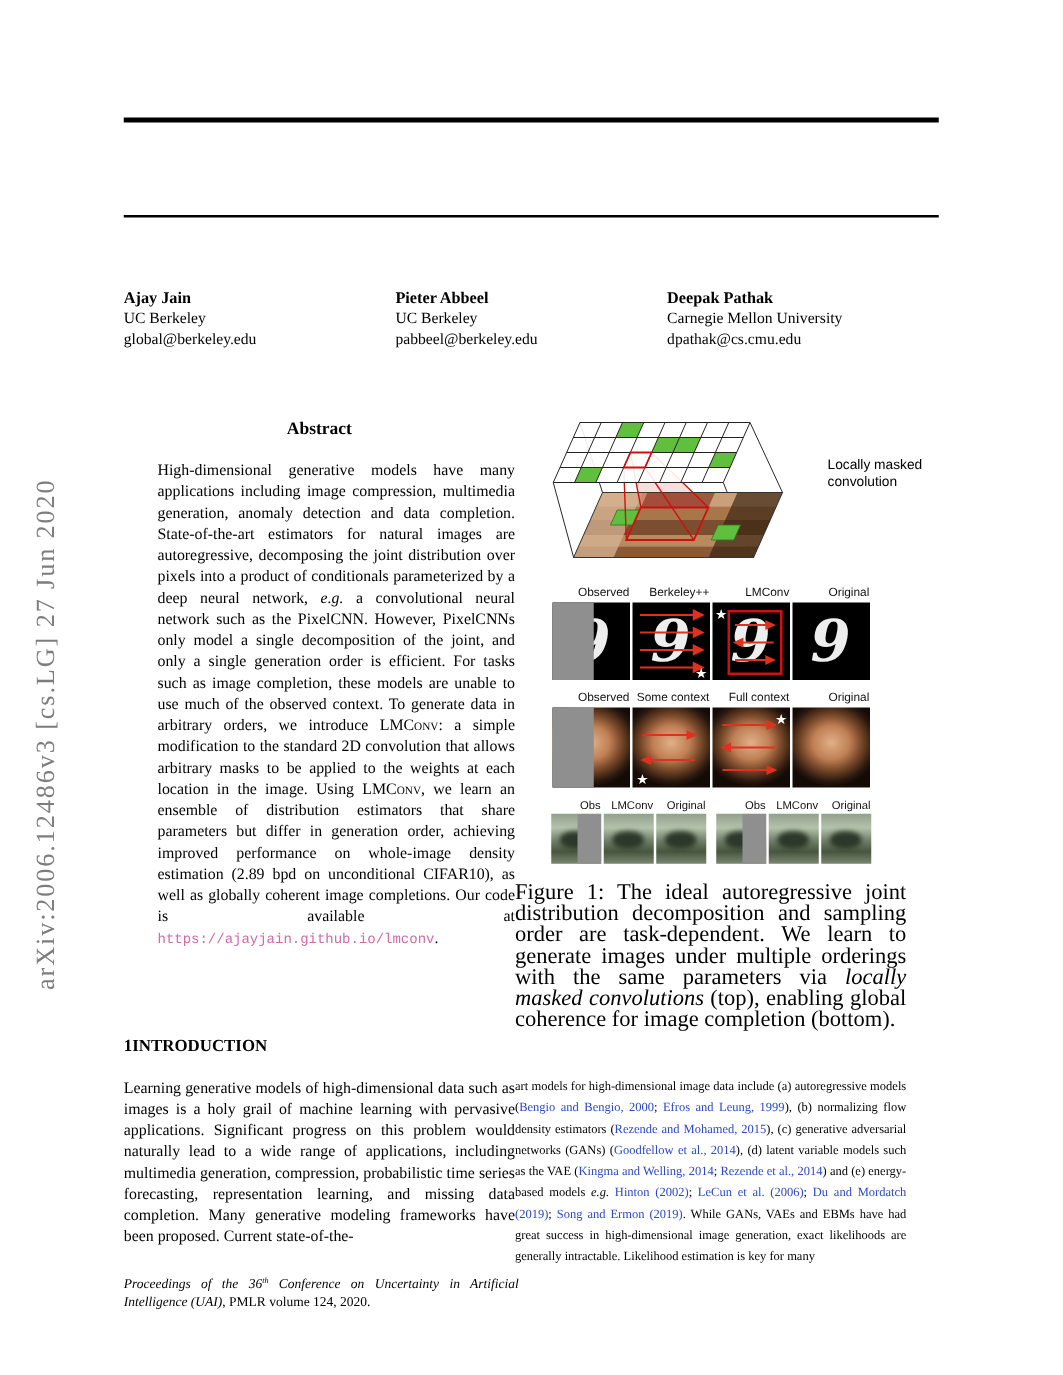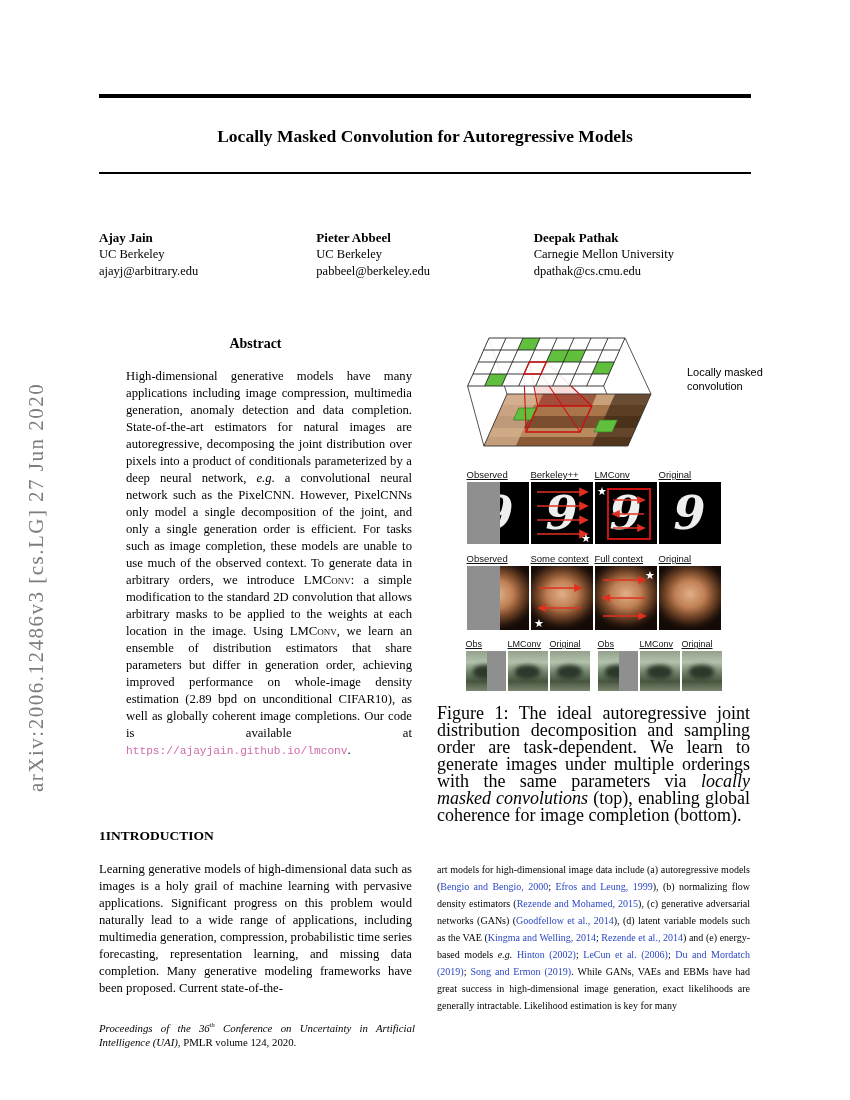--- a/index.html
+++ b/index.html
@@ -19,21 +19,21 @@
   .authors { position:absolute; left:99px; top:229px; width:652px; display:flex; }
   .author  { flex:1; text-align:left; font-size:12.5px; line-height:17px; }
   .author .name { font-weight:bold; font-size:13px; }
   
   .arxiv {
     position:absolute; left:24px; top:792px; transform-origin:0 0;
     transform:rotate(-90deg); white-space:nowrap;
     font-size:21px; letter-spacing:1.5px; color:#7d7d7d;
   }
   
-  .cols { position:absolute; left:99px; top:332px; width:652px; display:flex; gap:25px; }
+  .cols { position:absolute; left:99px; top:332px; width:652px; display:flex; }
   .col  { width:313px; }
   .abs-head { text-align:center; font-weight:bold; font-size:14px; margin:4px 0 16px; }
   .abs-body {
     padding-left:27px; text-align:justify; font-size:12.7px; line-height:17px;
   }
   .sec-head { margin-top:68px; font-weight:bold; font-size:13.5px; }
   .sec-head .sec-title { }
   .intro-p { margin-top:17px; text-align:justify; font-size:12.7px; line-height:17px; }
   .cont-p  { margin-top:37px; text-align:justify; font-size:10px; line-height:17px; }
   .footnote {
@@ -51,21 +51,21 @@
   .diagram-wrap { position:relative; height:128px; }
   .diagram-wrap svg { position:absolute; left:4px; top:0; }
   .diagram-label {
     position:absolute; left:204px; top:34px; width:90px;
     font-family:"Liberation Sans", sans-serif; font-size:11px; line-height:13.5px; color:#000;margin-left:46px;
   }
   .lrow {
     display:flex; justify-content:center; gap:2px; margin-top:9px;
     font-family:"Liberation Sans", sans-serif; font-size:9.5px; color:#111;
   }
-  .lrow span { width:62px; text-align:left;text-decoration:underline; }
+  .lrow span { width:62px; text-align:right; }
   .lrow.cars span { width:40px; font-size:9px; }
   .lrow.cars span:nth-child(4) { margin-left:6px; }
   .irow { display:flex; justify-content:center; gap:2px; margin-top:2px; }
   .irow.cars .thumb:nth-child(4) { margin-left:6px; }
   .thumb { position:relative; overflow:hidden; background:#000; }
   .thumb.digit { width:62px; height:62px; }
   .thumb.face  { width:62px; height:64px;
     background: radial-gradient(ellipse 62% 55% at 50% 44%,
       #e0b088 0%, #c08055 38%, #7a4a2a 62%, #2a180e 88%, #140b06 100%);
   }
@@ -87,28 +87,27 @@
   .caption { margin-top:14px; text-align:justify; font-size:18px; line-height:17px; }
 </style>
 </head>
 <body>
 
 <div class="page">
 
   <div class="arxiv">arXiv:2006.12486v3  [cs.LG]  27 Jun 2020</div>
 
   <div class="rule-top"></div>
-  <div class="title">Locally Masked Convolution for Autoregressive Models</div>
   <div class="rule-title"></div>
 
   <div class="authors">
     <div class="author">
       <div class="name">Ajay Jain</div>
       <div class="aff">UC Berkeley</div>
-      <div class="email">ajayj@arbitrary.edu</div>
+      <div class="email">global@berkeley.edu</div>
     </div>
     <div class="author">
       <div class="name">Pieter Abbeel</div>
       <div class="aff">UC Berkeley</div>
       <div class="email">pabbeel@berkeley.edu</div>
     </div>
     <div class="author">
       <div class="name">Deepak Pathak</div>
       <div class="aff">Carnegie Mellon University</div>
       <div class="email">dpathak@cs.cmu.edu</div>

